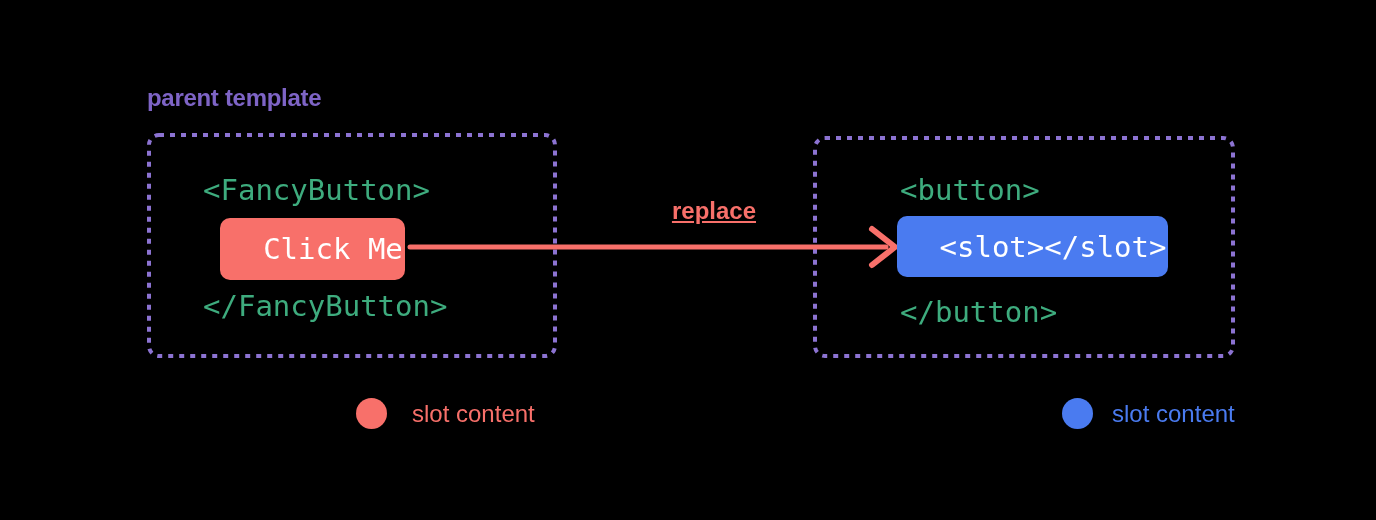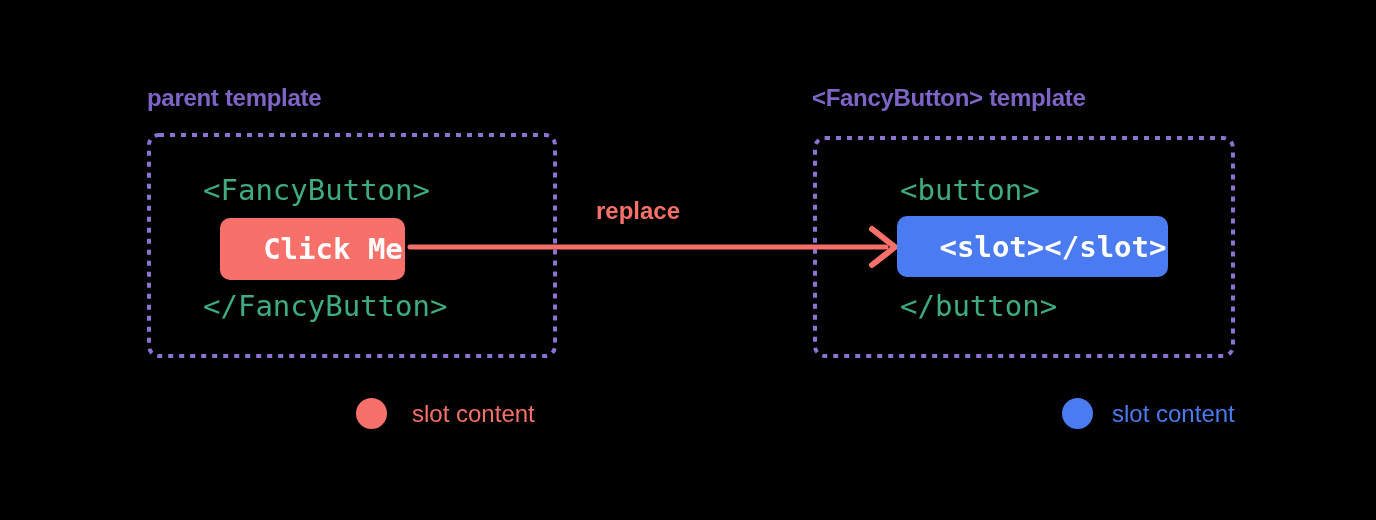--- a/index.html
+++ b/index.html
@@ -26,32 +26,32 @@
   .title-left{left:147px;top:85px}
   .title-right{left:812px;top:85px}
   .code{
     position:absolute;font-family:"DejaVu Sans Mono","Liberation Mono",monospace;
     font-weight:normal;font-size:29px;line-height:28px;
     color:var(--green-code);white-space:pre;
   }
   .code-lt-open{left:203px;top:176px}
   .code-lt-close{left:203px;top:292px}
   .code-rt-open{left:900px;top:176px}
-  .code-rt-close{left:900px;top:292px}
+  .code-rt-close{left:900px;top:298px}
   .chip{
     position:absolute;display:flex;align-items:center;justify-content:center;
     border-radius:10px;
     font-family:"DejaVu Sans Mono","Liberation Mono",monospace;
-    font-weight:bold;font-size:29px;color:var(--white-text);white-space:pre;padding-left:41px;
+    font-weight:normal;font-size:29px;color:var(--white-text);white-space:pre;padding-left:41px;
   }
   .chip-click{left:220px;top:218px;width:185px;height:62px;background:var(--coral)}
   .chip-slot{left:897px;top:216px;width:271px;height:61px;background:var(--blue)}
   .arrow-label{
-    position:absolute;left:596px;top:197px;width:160px;text-align:left;
-    color:var(--coral);font-weight:bold;font-size:24px;line-height:28px;
+    position:absolute;left:596px;top:197px;width:160px;text-align:right;
+    color:var(--coral);font-weight:bold;font-size:24px;line-height:28px;text-decoration:underline;
   }
   .legend-dot{position:absolute;width:31px;height:31px;border-radius:50%}
   .dot-content{left:356px;top:398px;background:var(--coral)}
   .dot-outlet{left:1062px;top:398px;background:var(--blue)}
   .legend-label{
     position:absolute;font-weight:normal;font-size:24px;line-height:28px;white-space:pre;
   }
   .label-content{left:412px;top:400px;color:var(--coral)}
   .label-outlet{left:1112px;top:400px;color:var(--blue)}
 </style>
@@ -74,21 +74,20 @@
   <div class="code code-lt-open">&lt;FancyButton&gt;</div>
 
   <div class="chip chip-click">
     <span>Click Me</span>
   </div>
 
   <div class="code code-lt-close">&lt;/FancyButton&gt;</div>
 
   <div class="arrow-label">replace</div>
 
-  <div class="panel-title title-right">&lt;FancyButton&gt; template</div>
 
   <div class="code code-rt-open">&lt;button&gt;</div>
 
   <div class="chip chip-slot">
     <span>&lt;slot&gt;&lt;/slot&gt;</span>
   </div>
 
   <div class="code code-rt-close">&lt;/button&gt;</div>
 
   <span class="legend-dot dot-content"></span>

